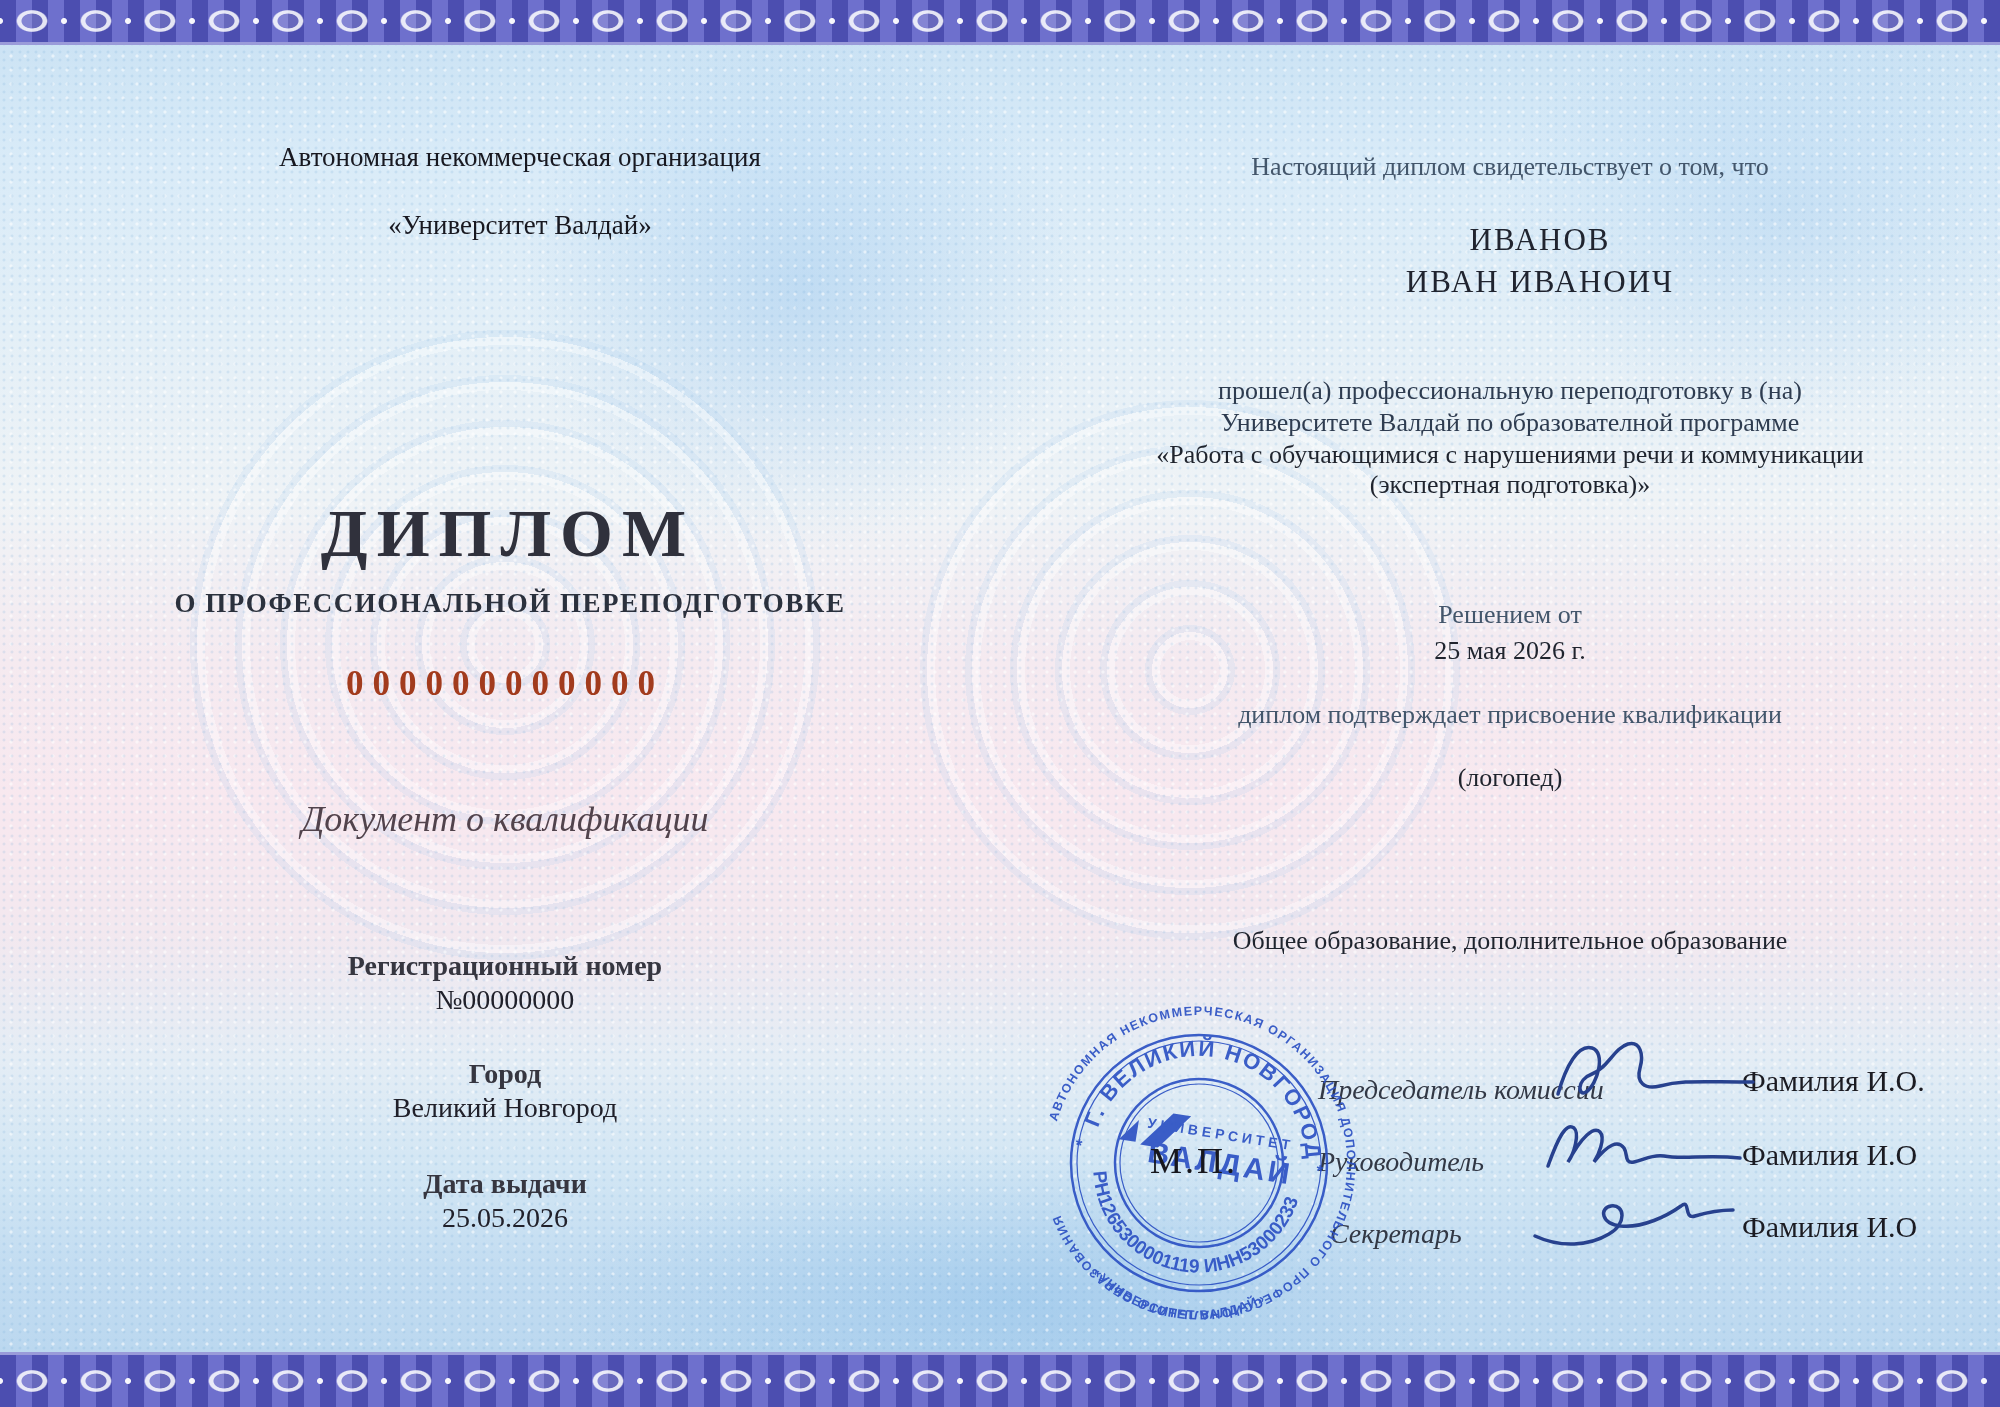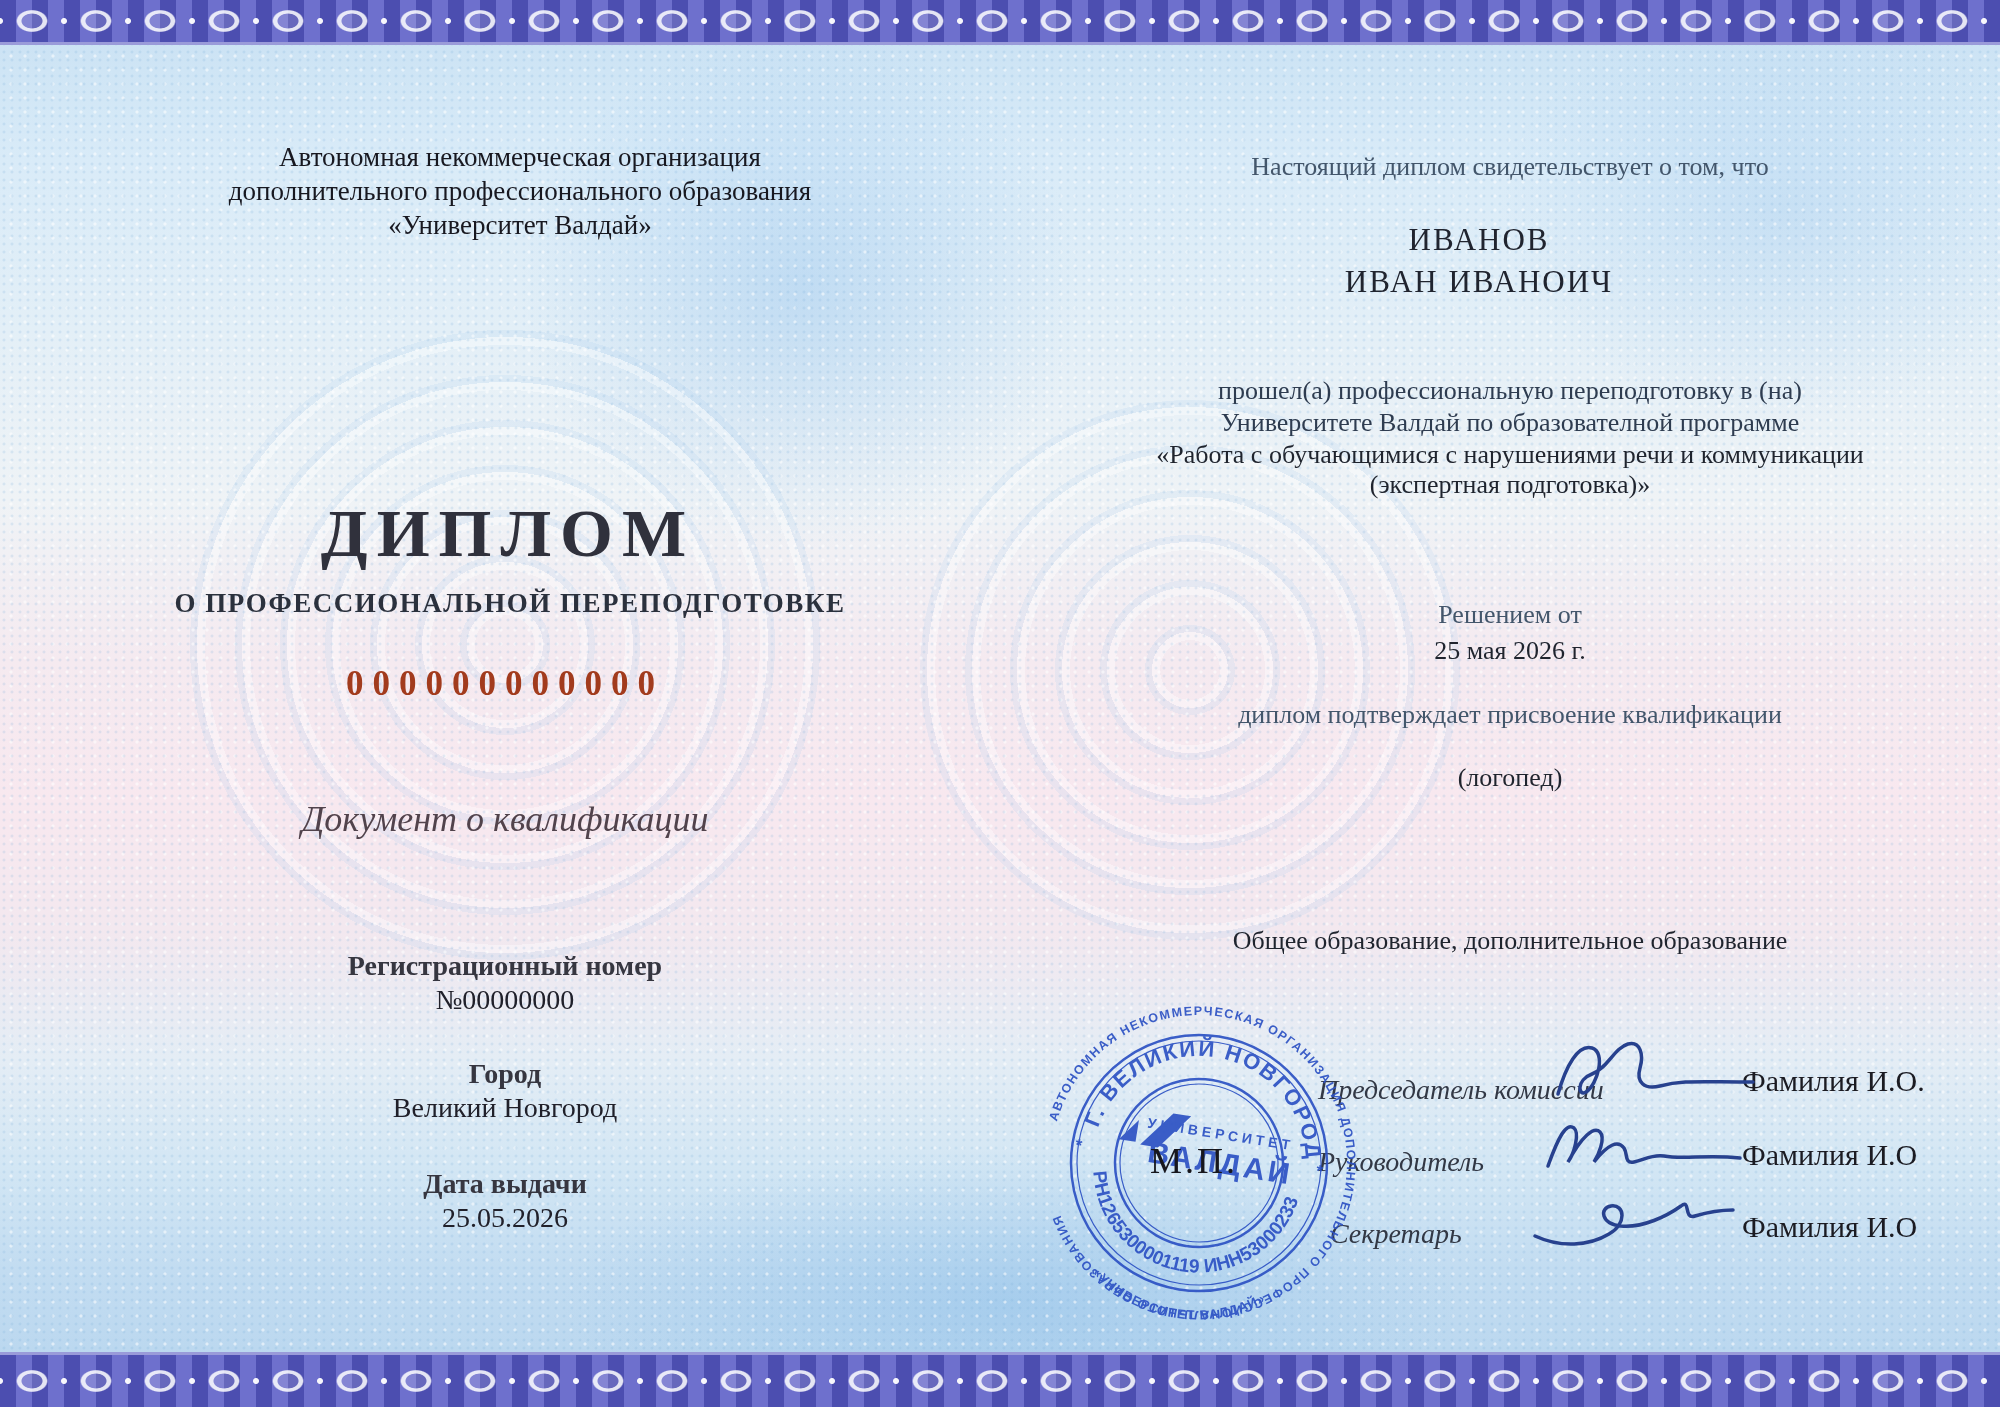--- a/index.html
+++ b/index.html
@@ -53,21 +53,21 @@
   .slate { color:#43566b; }
   .dark  { color:#1f242e; }
   .org-line   { left:520px; font-size:27px; color:#181820; }
   .title      { left:508px; top:494px; font-size:68px; font-weight:bold; letter-spacing:9px; color:#30313c; }
   .subtitle   { left:510px; top:588px; font-size:27px; font-weight:bold; letter-spacing:1.5px; color:#2b313d; }
   .blank-num  { left:505px; top:664px; font-size:35px; font-weight:bold; letter-spacing:9px; color:#a23b1d; }
   .doc-kind   { left:505px; top:798px; font-size:36px; font-style:italic; color:#51434c;text-align:center; }
   .fld-label  { left:505px; font-size:28px; font-weight:bold; color:#363640;text-align:center; }
   .fld-value  { left:505px; font-size:28px; color:#20202a; }
   .r-line     { left:1510px; font-size:26px; }
-  .holder     { left:1479px; font-size:31px; letter-spacing:2px; color:#20242f; }
+  .holder     { left:1540px; font-size:31px; letter-spacing:2px; color:#20242f; }
   .sig-role   { font-size:28px; font-style:italic; color:#323845; }
   .sig-name   { font-size:30px; color:#1b1b22; }
   .sig-svg    { position:absolute; z-index:6; }
   .mp         { left:1150px; top:1140px; font-size:36px; letter-spacing:3px; color:#17171d; z-index:7; }
   .stamp-wrap { position:absolute; left:1038px; top:1002px; width:322px; height:322px; z-index:6; transform:rotate(9deg); }
   .stamp-wrap svg { opacity:.92; }
   .stamp-text { font-family:"Liberation Sans","DejaVu Sans",sans-serif; fill:#2d52c4; font-weight:bold; }
 </style>
 </head>
 <body>
@@ -77,21 +77,20 @@
   <div class="blob blob-top"></div>
   <div class="blob blob-bottom"></div>
   <div class="blob blob-right"></div>
   <div class="rosette rosette-left"></div>
   <div class="rosette rosette-right"></div>
   <div class="texture"></div>
   <div class="band band-top"></div>
   <div class="band band-bottom"></div>
 
   <div class="t c org-line" style="top:142px">Автономная некоммерческая организация</div>
-  <div class="t c org-line" style="top:176px">дополнительного профессионального образования</div>
   <div class="t c org-line" style="top:210px">«Университет Валдай»</div>
 
   <div class="t c title">ДИПЛОМ</div>
   <div class="t c subtitle">О ПРОФЕССИОНАЛЬНОЙ ПЕРЕПОДГОТОВКЕ</div>
   <div class="t c blank-num">000000000000</div>
   <div class="t c doc-kind">Документ о квалификации</div>
 
   <div class="t c fld-label" style="top:950px">Регистрационный номер</div>
   <div class="t c fld-value" style="top:984px">№00000000</div>
   <div class="t c fld-label" style="top:1058px">Город</div>

